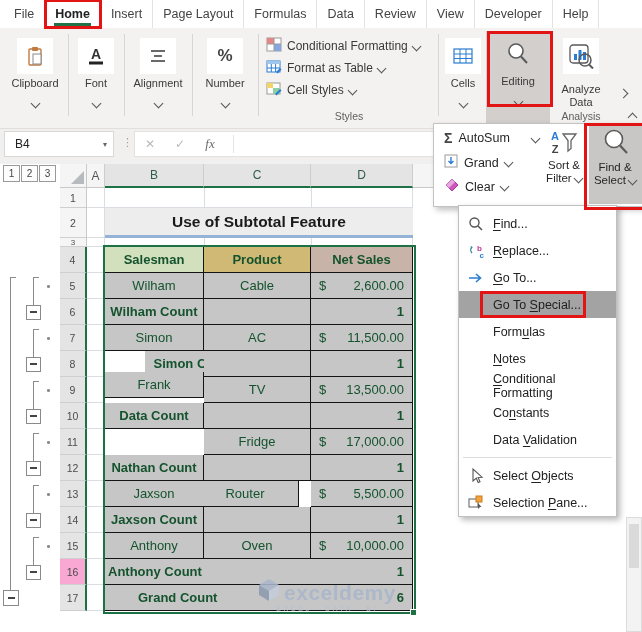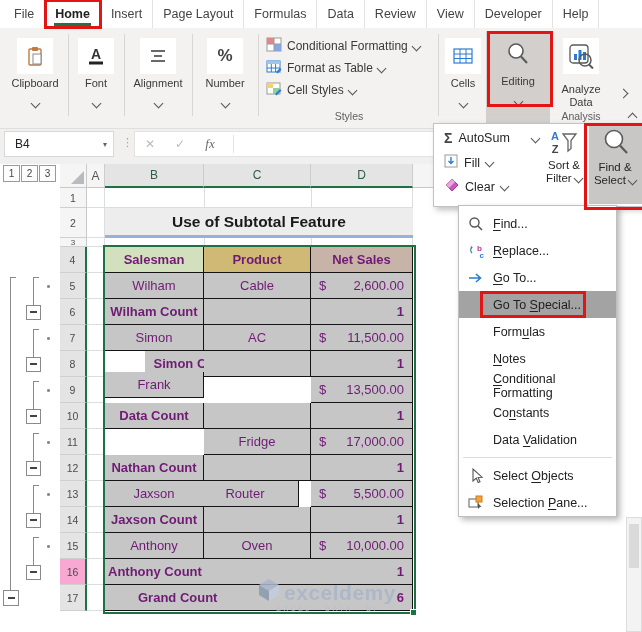--- a/index.html
+++ b/index.html
@@ -56,21 +56,21 @@
   .lvlbtn{position:absolute;width:17px;height:17px;border:1px solid #999;background:#fdfdfd;
           font-size:10px;color:#444;display:flex;align-items:center;justify-content:center;box-sizing:border-box;}
   .minusbtn{position:absolute;border:1px solid #8a8a8a;background:#fff;box-sizing:border-box;
             display:flex;align-items:center;justify-content:center;}
   .minusbtn::after{content:'';width:7px;height:1.5px;background:#444;}
   .oline{position:absolute;background:#8a8a8a;}
   .odot{position:absolute;width:2.5px;height:2.5px;background:#8a8a8a;border-radius:50%;}
 
   
   .tcell{position:absolute;display:flex;align-items:center;justify-content:center;font-size:13px;
-         color:#701a75;background:#c6c6c6;border-right:1px solid #141414;border-bottom:1px solid #141414;
+         color:#14532d;background:#c6c6c6;border-right:1px solid #141414;border-bottom:1px solid #141414;
          box-sizing:border-box;}
   .tcell.hdr{font-weight:bold;font-size:13px;}
   .tcell.bold{font-weight:bold;}
   .tcell.money{justify-content:space-between;padding:0 8px;}
   .tcell.val{justify-content:flex-end;padding-right:8px;font-weight:bold;}
   .tcell.band{justify-content:space-between;padding:0 8px 0 3px;font-weight:bold;}
   .tcell.band .zl{position:relative;z-index:8;}
   #title-cell{position:absolute;background:#ededed;border-bottom:3px solid #95b3d7;display:flex;
               align-items:center;justify-content:center;font-weight:bold;font-size:15.5px;color:#1a1a1a;box-sizing:border-box;}
   #sel-border{position:absolute;border:2px solid #1e7145;pointer-events:none;z-index:7;}
@@ -411,20 +411,21 @@
       <div class="tcell" style="position: absolute; left: 105px; top: 165px; width: 99px; height: 26px; box-sizing: border-box;">Simon</div>
       <div class="tcell" style="position: absolute; left: 204px; top: 165px; width: 107px; height: 26px; box-sizing: border-box;">AC</div>
       <div class="tcell money" style="position: absolute; left: 311px; top: 165px; width: 102px; height: 26px; box-sizing: border-box;">
         <span>$</span>
         <span>11,500.00</span>
       </div>
       <div class="tcell bold" style="position: absolute; left: 105px; top: 191px; width: 99px; height: 26px; box-sizing: border-box; margin-left: 40px;">Simon Count</div>
       <div class="tcell" style="position: absolute; left: 204px; top: 191px; width: 107px; height: 26px; box-sizing: border-box;"></div>
       <div class="tcell val" style="position: absolute; left: 311px; top: 191px; width: 102px; height: 26px; box-sizing: border-box;">1</div>
       <div class="tcell" style="position: absolute; left: 105px; top: 212px; width: 99px; height: 26px; box-sizing: border-box;">Frank</div>
+      <div class="tcell" style="position: absolute; left: 204px; top: 217px; width: 107px; height: 26px; box-sizing: border-box;">TV</div>
       <div class="tcell money" style="position: absolute; left: 311px; top: 217px; width: 102px; height: 26px; box-sizing: border-box;">
         <span>$</span>
         <span>13,500.00</span>
       </div>
       <div class="tcell bold" style="position: absolute; left: 105px; top: 243px; width: 99px; height: 26px; box-sizing: border-box;">Data Count</div>
       <div class="tcell" style="position: absolute; left: 204px; top: 243px; width: 107px; height: 26px; box-sizing: border-box;"></div>
       <div class="tcell val" style="position: absolute; left: 311px; top: 243px; width: 102px; height: 26px; box-sizing: border-box;">1</div>
       <div class="tcell" style="position: absolute; left: 204px; top: 269px; width: 107px; height: 26px; box-sizing: border-box;">Fridge</div>
       <div class="tcell money" style="position: absolute; left: 311px; top: 269px; width: 102px; height: 26px; box-sizing: border-box;">
         <span>$</span>
@@ -477,21 +478,21 @@
       <span>AutoSum</span>
       <span class="chev" style="margin-left:16px;"></span>
     </div>
     <div class="ep-row" style="left:10px;top:30px;">
       <span>
         <svg width="14" height="14" viewBox="0 0 14 14">
             <rect x="1" y="1" width="12" height="12" fill="#fff" stroke="#9a9a9a"></rect>
             <path d="M7 3 v6 M4.5 7 L7 9.5 9.5 7" fill="none" stroke="#2b7cd3" stroke-width="1.4"></path>
           </svg>
       </span>
-      <span>Fill</span>
+      <span>Grand</span>
       <span class="chev"></span>
     </div>
     <div class="ep-row" style="left:10px;top:54px;">
       <span>
         <svg width="15" height="14" viewBox="0 0 15 14">
             <polygon points="8,1 14,7 8,13 2,7" fill="#d054c0" stroke="#a23a96"></polygon>
             <polygon points="8,1 11,4 5,10 2,7" fill="#e9a7df"></polygon>
           </svg>
       </span>
       <span>Clear</span>

